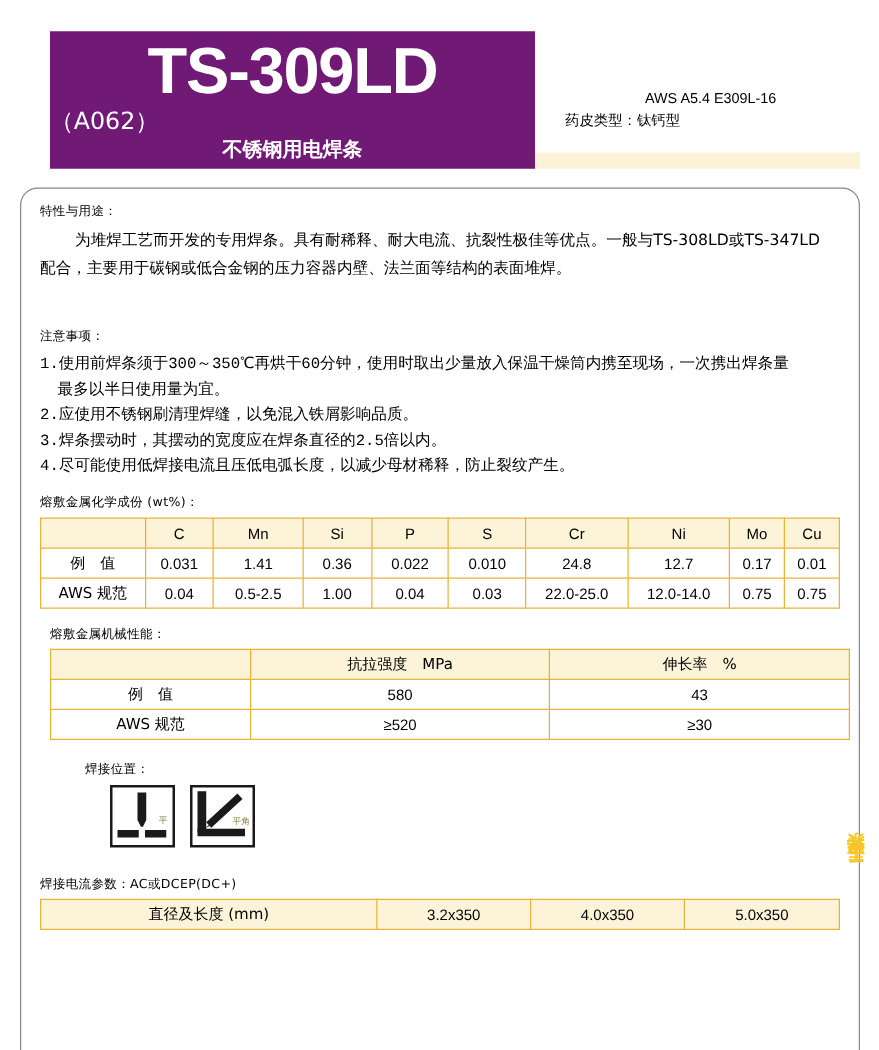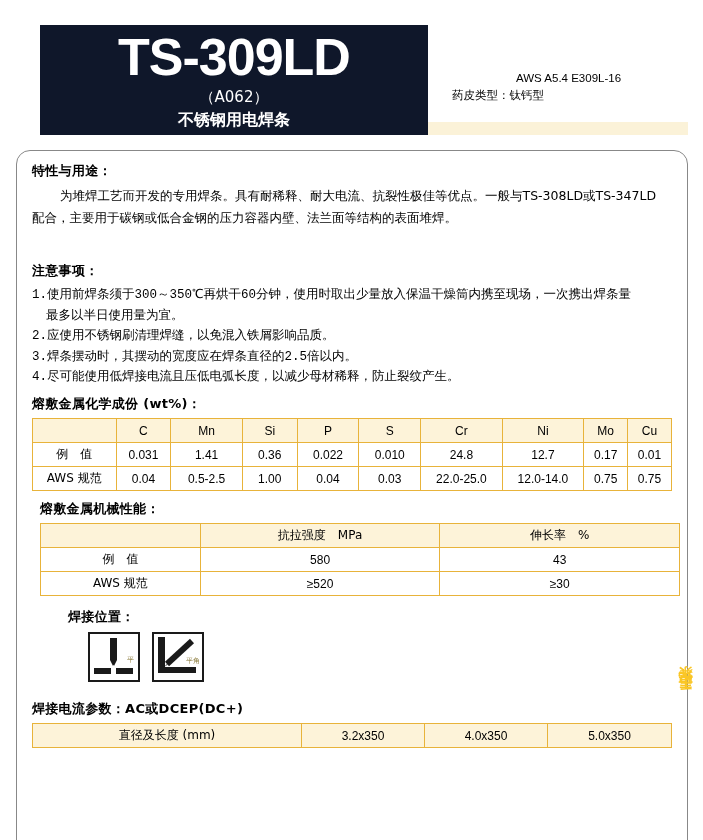--- a/index.html
+++ b/index.html
@@ -16,44 +16,43 @@
     overflow: hidden;
   }
 
   
   #header-banner {
     position: absolute;
     left: 40px;
     top: 25px;
     width: 388px;
     height: 110px;
-    background: #0f172a;
+    background: #701a75;
     box-sizing: border-box;
   }
   #product-code {
     position: absolute;
     left: 0;
     top: 2px;
     width: 388px;
     text-align: center;
     color: #ffffff;
     font-size: 52px;
     font-weight: bold;
     letter-spacing: -1px;
     line-height: 60px;
     font-family: "Liberation Sans", sans-serif;
   }
   #product-alias {
     position: absolute;
     left: 0;
     top: 62px;
     width: 388px;
-    text-align: center;
     color: #ffffff;
-    font-size: 15px;
+    font-size: 19px;
     line-height: 20px;
     font-family: "DejaVu Sans", sans-serif;
   }
   #product-subtitle {
     position: absolute;
     left: 0;
     top: 84px;
     width: 388px;
     text-align: center;
     color: #ffffff;
@@ -98,22 +97,22 @@
     border: 1px solid #888888;
     border-radius: 14px;
     box-sizing: border-box;
   }
 
   .section {
     position: absolute;
     left: 1px;
   }
   .section-title {
-    font-size: 13px;
-    font-weight: bold;
+    font-size: 10px;
+    font-weight: normal;
     font-family: "DejaVu Sans", sans-serif;
     color: #000;
     margin: 0 0 5px 0;
     letter-spacing: 0.3px;
   }
   .body-text {
     font-size: 12.5px;
     line-height: 22px;
     font-family: "DejaVu Sans", sans-serif;
     color: #000;

